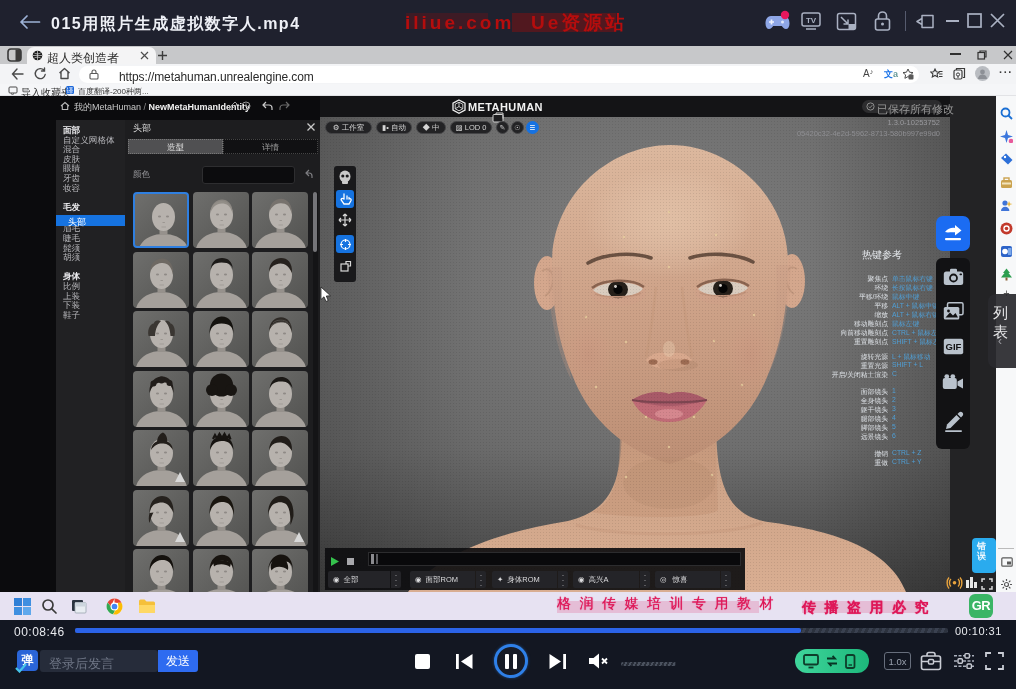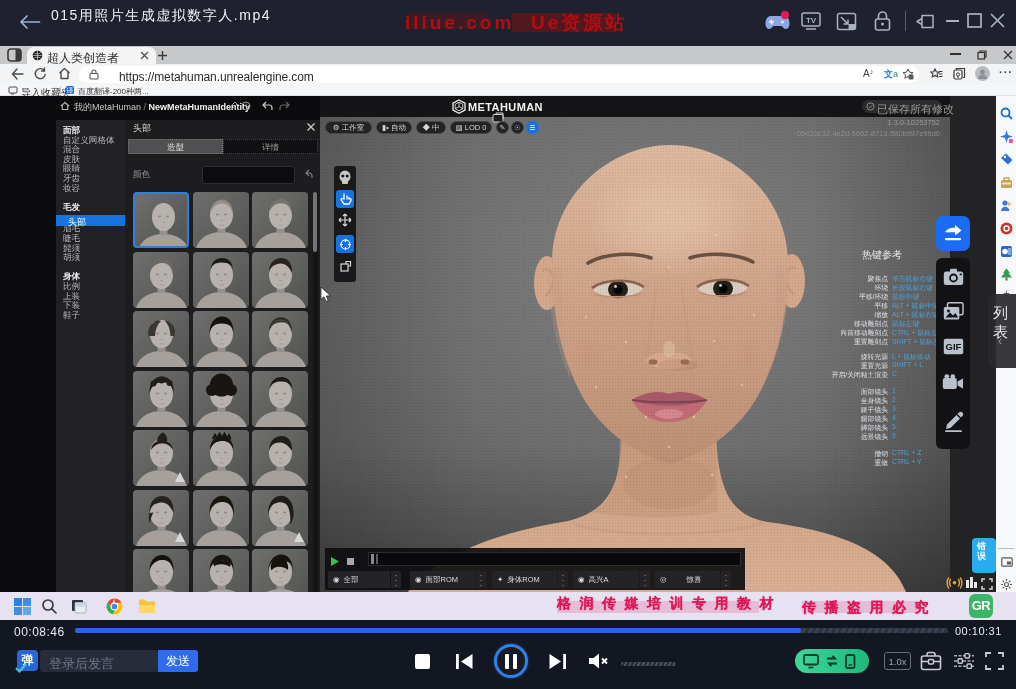--- a/index.html
+++ b/index.html
@@ -5,21 +5,21 @@
 html,body{width:1016px;height:689px;overflow:hidden;background:#000}
 body{font-family:"Liberation Sans",sans-serif;position:relative}
 .abs{position:absolute}
 </style></head>
 <body>
 
 <div class="abs" style="left:0;top:0;width:1016px;height:46px;background:#1f212e"></div>
 <svg class="abs" style="left:19px;top:15px" width="22" height="14" viewBox="0 0 22 14">
     <path d="M8 1 L2 7 L8 13 M2 7 L20.5 7" stroke="#9db2d6" stroke-width="1.7" fill="none" stroke-linecap="round" stroke-linejoin="round"></path>
   </svg>
-<div class="abs" style="left:51px;top:7px;font-size:14px;font-weight:normal;color:#eef0f6;letter-spacing:1.5px">015用照片生成虚拟数字人.mp4</div>
+<div class="abs" style="left:51px;top:14px;font-size:16px;font-weight:bold;color:#eef0f6;letter-spacing:1.5px">015用照片生成虚拟数字人.mp4</div>
 <div class="abs" style="left:512px;top:13px;width:104px;height:19px;background:rgba(150,12,12,.42)"></div>
 <div class="abs" style="left:406px;top:13px;width:82px;height:16px;background:rgba(150,12,12,.25)"></div>
 <div class="abs" style="left:405px;top:10px;font-size:19px;font-weight:bold;color:#b50d0d;letter-spacing:3px">iliue.com&nbsp; Ue资源站</div>
 
 <svg class="abs" style="left:764px;top:9px" width="27" height="24" viewBox="0 0 27 24">
  <path d="M7 7 C3 7 1.5 11 1.5 14.5 C1.5 18 3 20 5 20 C7 20 8.2 18.2 9.2 17 h8.6 C18.8 18.2 20 20 22 20 C24 20 25.5 18 25.5 14.5 C25.5 11 24 7 20 7 Z" fill="#8ea6e6"></path>
  <path d="M7.5 10.5 v5 M5 13 h5" stroke="#eef2fd" stroke-width="1.7"></path>
  <circle cx="18.5" cy="13" r="1.5" fill="#dfe7fb"></circle>
  <circle cx="21" cy="6" r="4.2" fill="#e8175d"></circle>
 </svg>
@@ -662,21 +662,21 @@
 <div class="abs" style="left:371px;top:554px;width:3px;height:10px;background:#8b8b8f"></div>
 <div class="abs" style="left:376px;top:554px;width:1.5px;height:10px;background:#5c5c60"></div>
 <div class="abs" style="left:328px;top:571px;width:62px;height:17px;background:#242428;border-radius:2px 0 0 2px;color:#dcdcde;font-size:7.5px;line-height:17px"><span style="margin-left:5px">◉</span><span style="margin-left:4px">全部</span></div>
 <div class="abs" style="left:391px;top:571px;width:10px;height:17px;background:#242428;border-radius:0 2px 2px 0;color:#9a9a9e;font-size:9px;line-height:5px;text-align:center;padding-top:2px">·<br>·<br>·</div>
 <div class="abs" style="left:410px;top:571px;width:65px;height:17px;background:#242428;border-radius:2px 0 0 2px;color:#dcdcde;font-size:7.5px;line-height:17px"><span style="margin-left:5px">◉</span><span style="margin-left:4px">面部ROM</span></div>
 <div class="abs" style="left:476px;top:571px;width:10px;height:17px;background:#242428;border-radius:0 2px 2px 0;color:#9a9a9e;font-size:9px;line-height:5px;text-align:center;padding-top:2px">·<br>·<br>·</div>
 <div class="abs" style="left:492px;top:571px;width:65px;height:17px;background:#242428;border-radius:2px 0 0 2px;color:#dcdcde;font-size:7.5px;line-height:17px"><span style="margin-left:5px">✦</span><span style="margin-left:4px">身体ROM</span></div>
 <div class="abs" style="left:558px;top:571px;width:10px;height:17px;background:#242428;border-radius:0 2px 2px 0;color:#9a9a9e;font-size:9px;line-height:5px;text-align:center;padding-top:2px">·<br>·<br>·</div>
 <div class="abs" style="left:573px;top:571px;width:66px;height:17px;background:#242428;border-radius:2px 0 0 2px;color:#dcdcde;font-size:7.5px;line-height:17px"><span style="margin-left:5px">◉</span><span style="margin-left:4px">高兴A</span></div>
 <div class="abs" style="left:640px;top:571px;width:10px;height:17px;background:#242428;border-radius:0 2px 2px 0;color:#9a9a9e;font-size:9px;line-height:5px;text-align:center;padding-top:2px">·<br>·<br>·</div>
-<div class="abs" style="left:655px;top:571px;width:65px;height:17px;background:#242428;border-radius:2px 0 0 2px;color:#dcdcde;font-size:7.5px;line-height:17px"><span style="margin-left:5px">◎</span><span style="margin-left:20px">惊喜</span></div>
+<div class="abs" style="left:655px;top:571px;width:65px;height:17px;background:#242428;border-radius:2px 0 0 2px;color:#dcdcde;font-size:7.5px;line-height:17px"><span style="margin-left:5px">◎</span><span style="margin-left:6px">惊喜</span></div>
 <div class="abs" style="left:721px;top:571px;width:10px;height:17px;background:#242428;border-radius:0 2px 2px 0;color:#9a9a9e;font-size:9px;line-height:5px;text-align:center;padding-top:2px">·<br>·<br>·</div>
 
 <div class="abs" style="left:950px;top:96px;width:46px;height:496px;background:#232325"></div>
 
 <div class="abs" style="left:996px;top:96px;width:20px;height:496px;background:#f7f8f9"></div>
 <svg class="abs" style="left:1000px;top:107px" width="13" height="13" viewBox="0 0 13 13">
     <circle cx="5.5" cy="5.5" r="4" fill="none" stroke="#1a6fd4" stroke-width="1.8"></circle>
     <path d="M8.5 8.5 L12 12" stroke="#1a6fd4" stroke-width="1.8"></path>
   </svg>
 <svg class="abs" style="left:1000px;top:130px" width="13" height="13" viewBox="0 0 13 13">
@@ -796,21 +796,21 @@
 <path d="M8.5 .5 a8 8 0 0 1 7 4.2 L8.5 5 Z M8.5 .5 A8 8 0 0 0 1.6 4.4 L5 8.5 Z" fill="#e54335"></path>
 <path d="M1.6 4.5 A8 8 0 0 0 7 16.3 L9.5 11.8 A4 4 0 0 1 5 8.8 Z" fill="#34a853"></path>
 <path d="M15.5 4.8 A8 8 0 0 1 7.1 16.4 L9.6 11.9 A4 4 0 0 0 12 8.5 L12 4.8 Z" fill="#fbbc05"></path>
 <circle cx="8.5" cy="8.5" r="3.4" fill="#4285f4" stroke="#fff" stroke-width="1.1"></circle>
 </svg>
 <svg class="abs" style="left:138px;top:599px" width="18" height="15" viewBox="0 0 18 15">
     <path d="M1 2 a1.5 1.5 0 0 1 1.5-1.5 h4 l2 2 h7 a1.5 1.5 0 0 1 1.5 1.5 v8.5 a1.5 1.5 0 0 1 -1.5 1.5 h-13 A1.5 1.5 0 0 1 1 12.5 Z" fill="#f5c03a"></path>
     <path d="M1 6 h16 v6.5 a1.5 1.5 0 0 1 -1.5 1.5 h-13 A1.5 1.5 0 0 1 1 12.5 Z" fill="#fed864"></path>
   </svg>
 <div class="abs" style="left:557px;top:601px;width:202px;height:12px;background:rgba(222,23,88,.18)"></div>
-<div class="abs" style="left:557px;top:595px;font-size:14px;font-weight:bold;color:#de1758;letter-spacing:8.5px;text-shadow:0 0 1px #de1758">格润传媒培训专用教材</div>
+<div class="abs" style="left:557px;top:595px;font-size:14px;font-weight:normal;color:#de1758;letter-spacing:8.5px;text-shadow:0 0 1px #de1758">格润传媒培训专用教材</div>
 <div class="abs" style="left:802px;top:601px;width:119px;height:12px;background:rgba(222,23,88,.18)"></div>
 <div class="abs" style="left:802px;top:599px;font-size:14px;font-weight:bold;color:#de1758;letter-spacing:8.5px;text-shadow:0 0 1px #de1758">传播盗用必究</div>
 <div class="abs" style="left:969px;top:594px;width:24px;height:24px;background:#3bb566;border-radius:6px;color:#fff;font-size:13px;font-weight:bold;text-align:center;line-height:24px;letter-spacing:-.5px">GR</div>
 
 <div class="abs" style="left:0;top:620px;width:1016px;height:69px;background:#131722"></div>
 <div class="abs" style="left:14px;top:625px;font-size:12px;color:#e8eaee;letter-spacing:.5px">00:08:46</div>
 <div class="abs" style="left:955px;top:625px;font-size:11px;color:#e8eaee;letter-spacing:.5px">00:10:31</div>
 <div class="abs" style="left:75px;top:628px;width:873px;height:4.5px;background:repeating-linear-gradient(115deg,#3a4150 0 3px,#2c323e 3px 6px);border-radius:2px"></div>
 <div class="abs" style="left:75px;top:628px;width:726px;height:4.5px;background:#2b63e8;border-radius:2px"></div>
 

